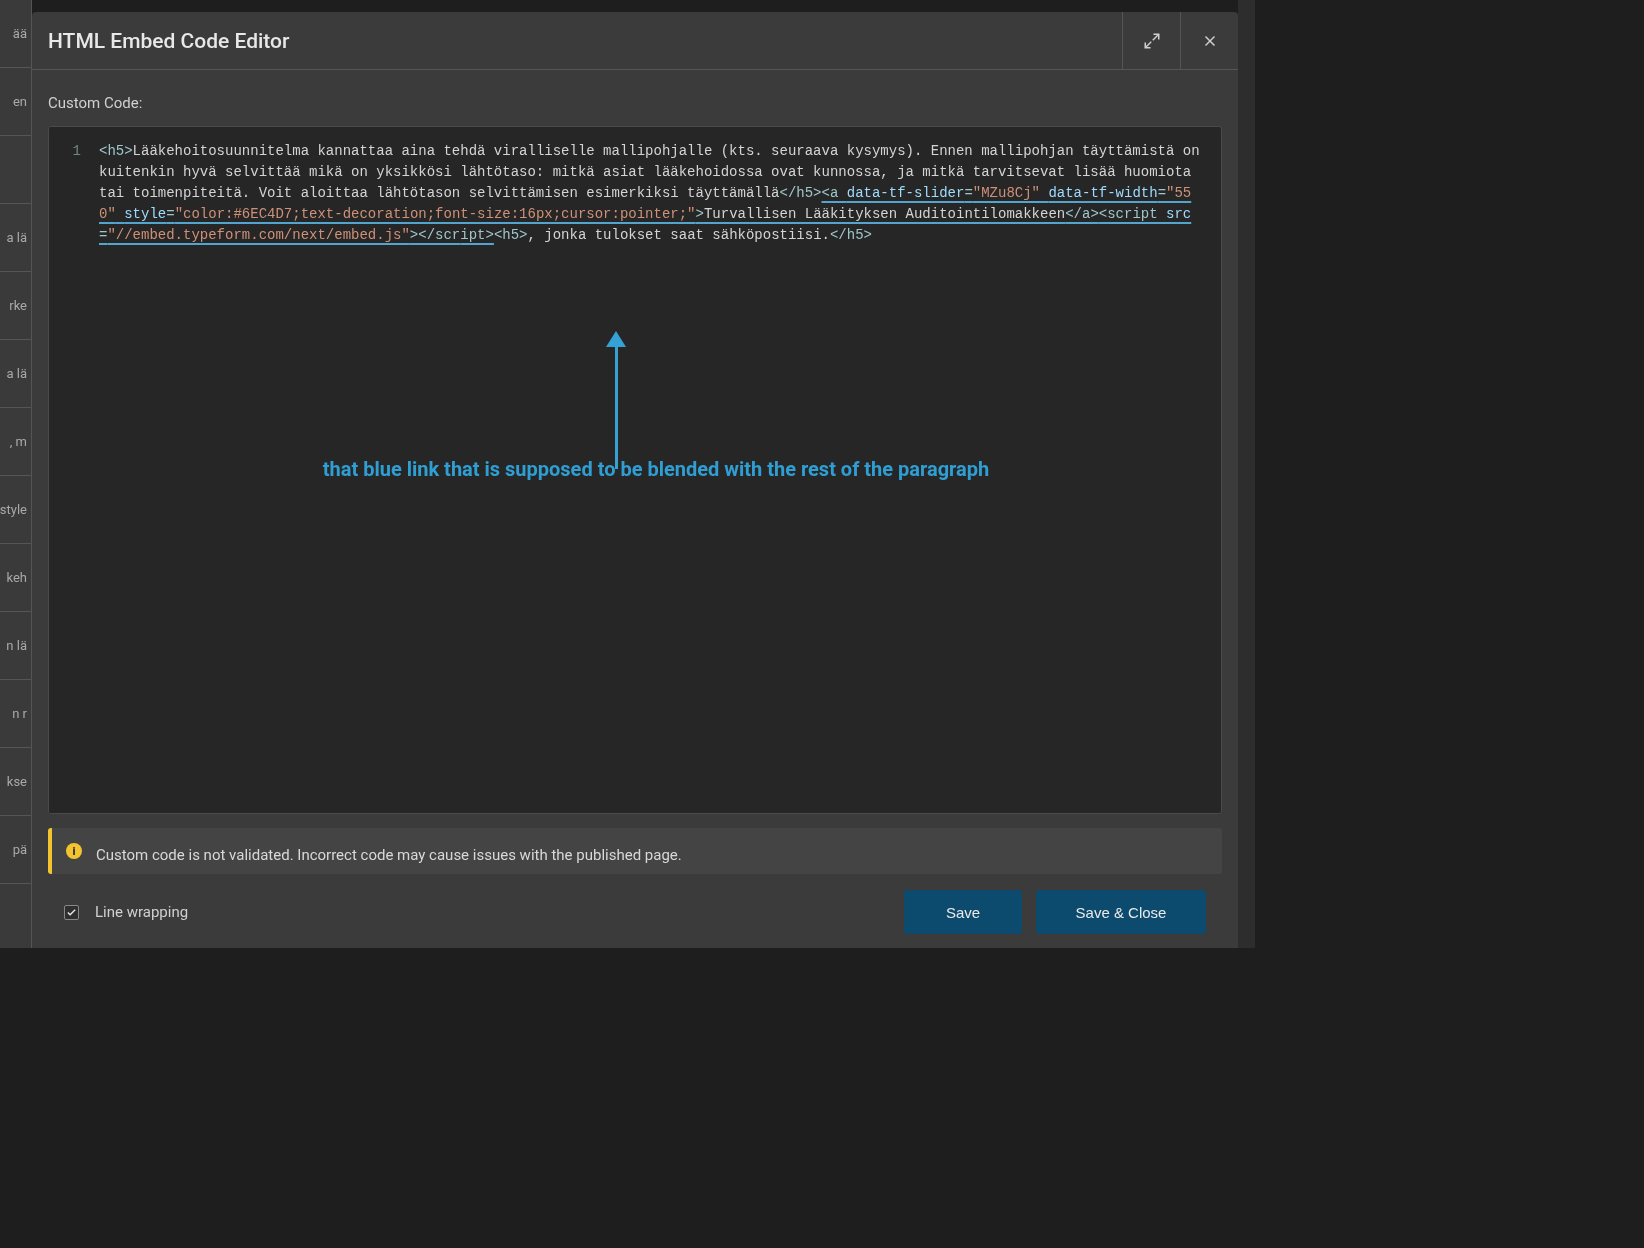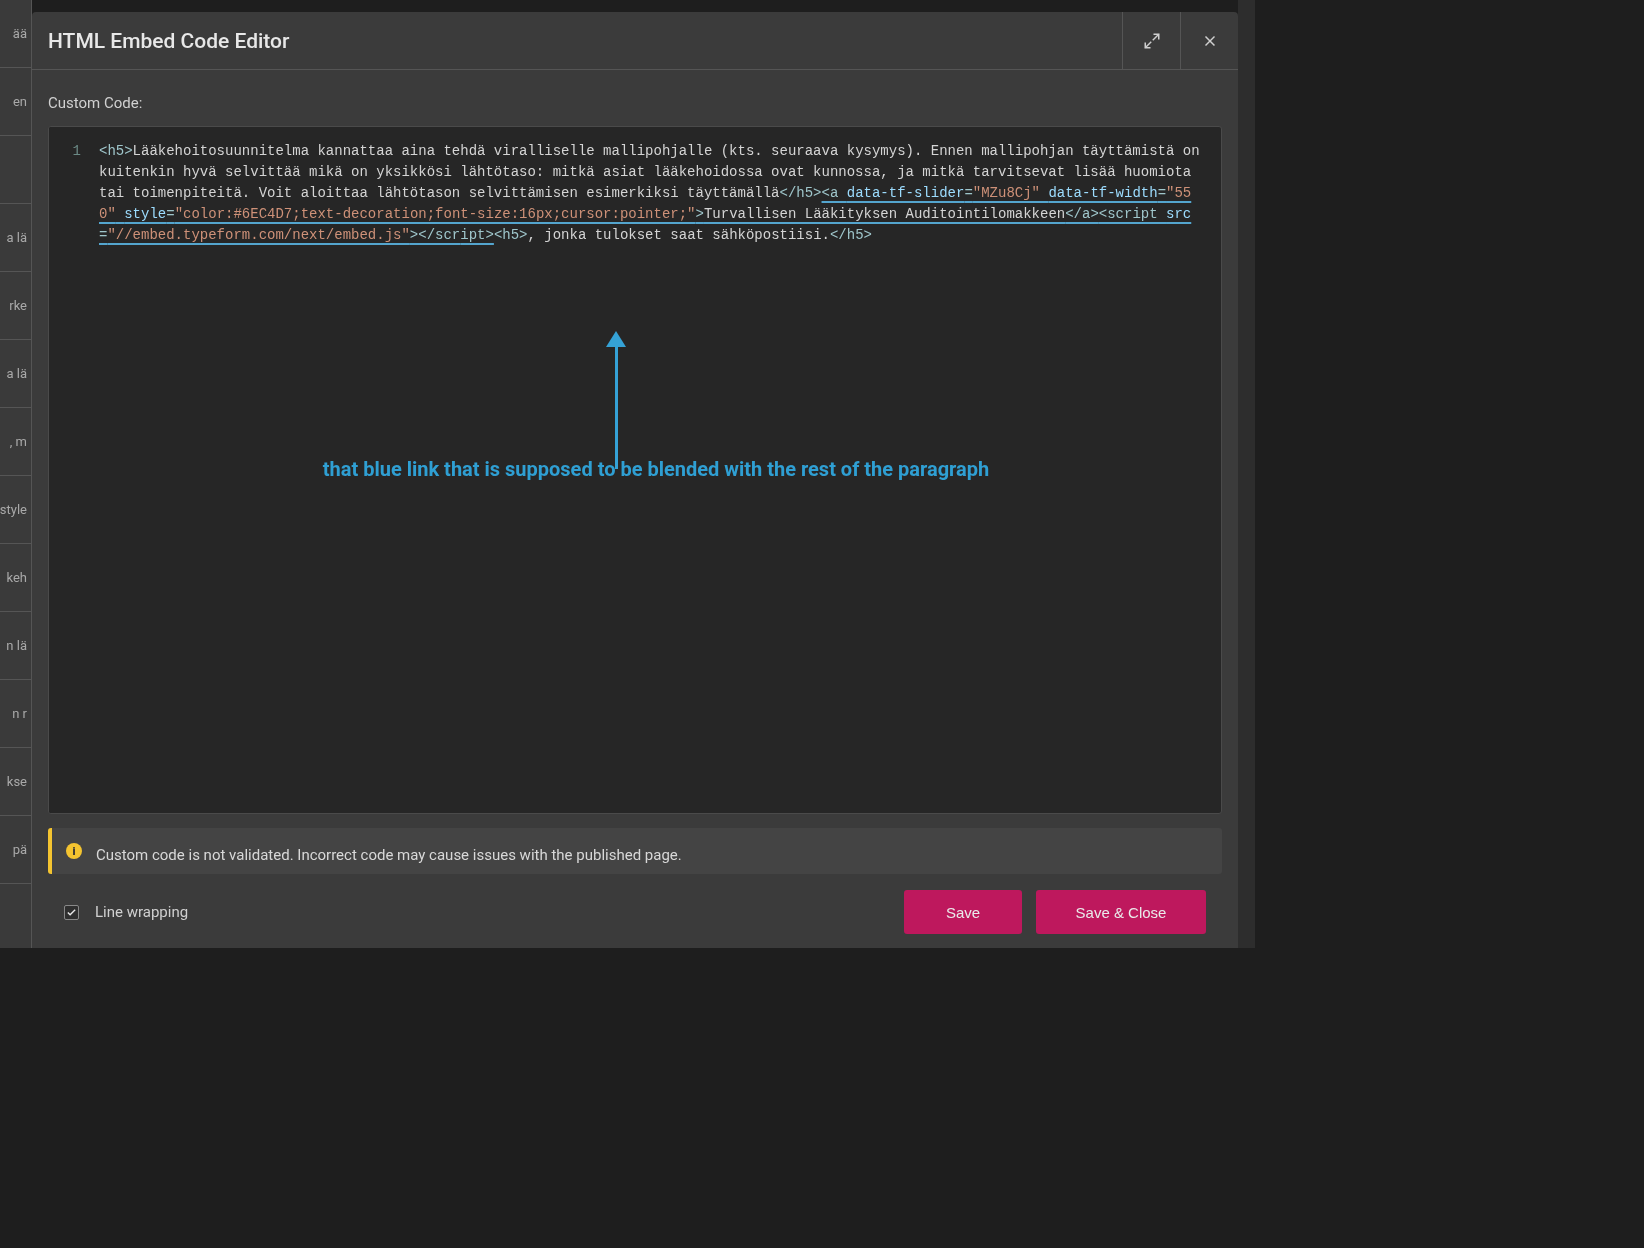--- a/index.html
+++ b/index.html
@@ -233,21 +233,21 @@
     justify-content: center;
     cursor: pointer;
     border-radius: 2px;
   }
   .chk svg { width: 11px; height: 11px; }
   .checkbox-row label { font-size: 15px; color: #d0d0d0; cursor: pointer; }
 
   .btn {
     min-width: 118px;
     height: 44px;
-    background: #be185d;
+    background: #0c4a6e;
     border: none;
     border-radius: 3px;
     color: #eaeaea;
     font-size: 15px;
     cursor: pointer;
     padding: 12px 20px;
   }
 </style>
 </head>
 <body>

